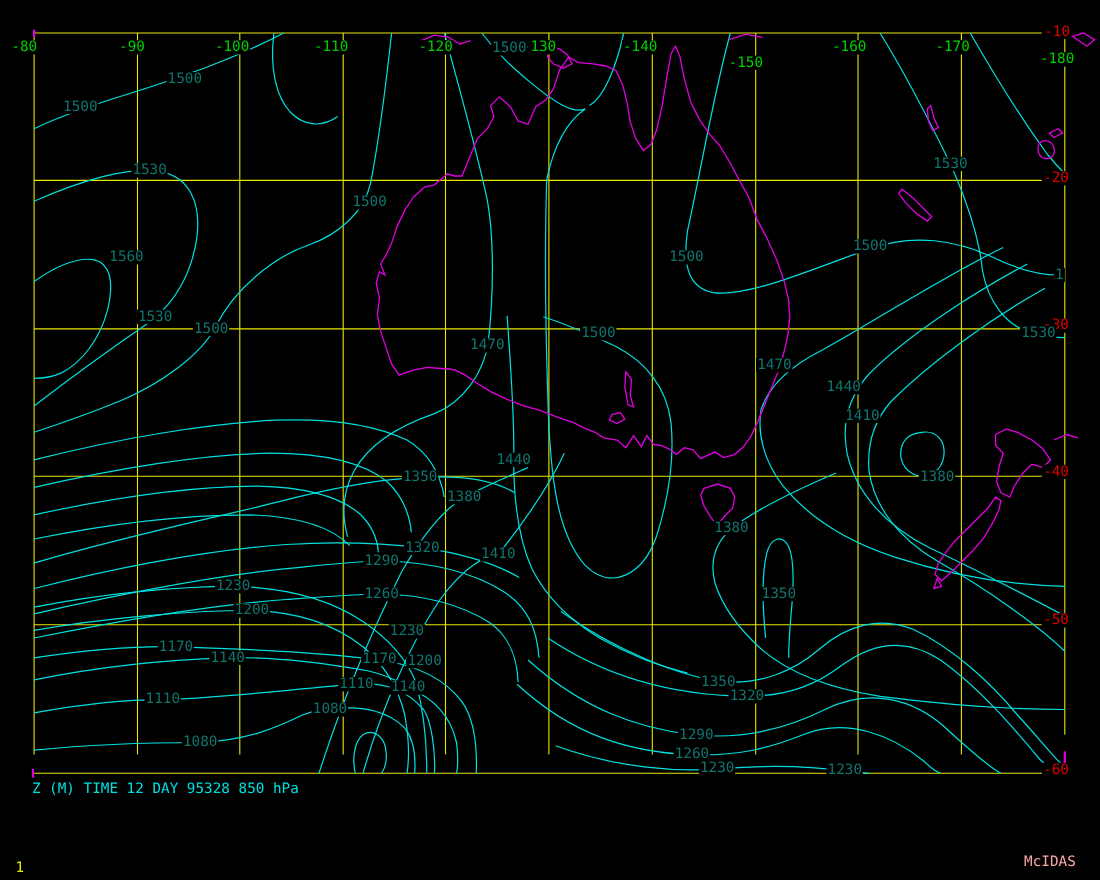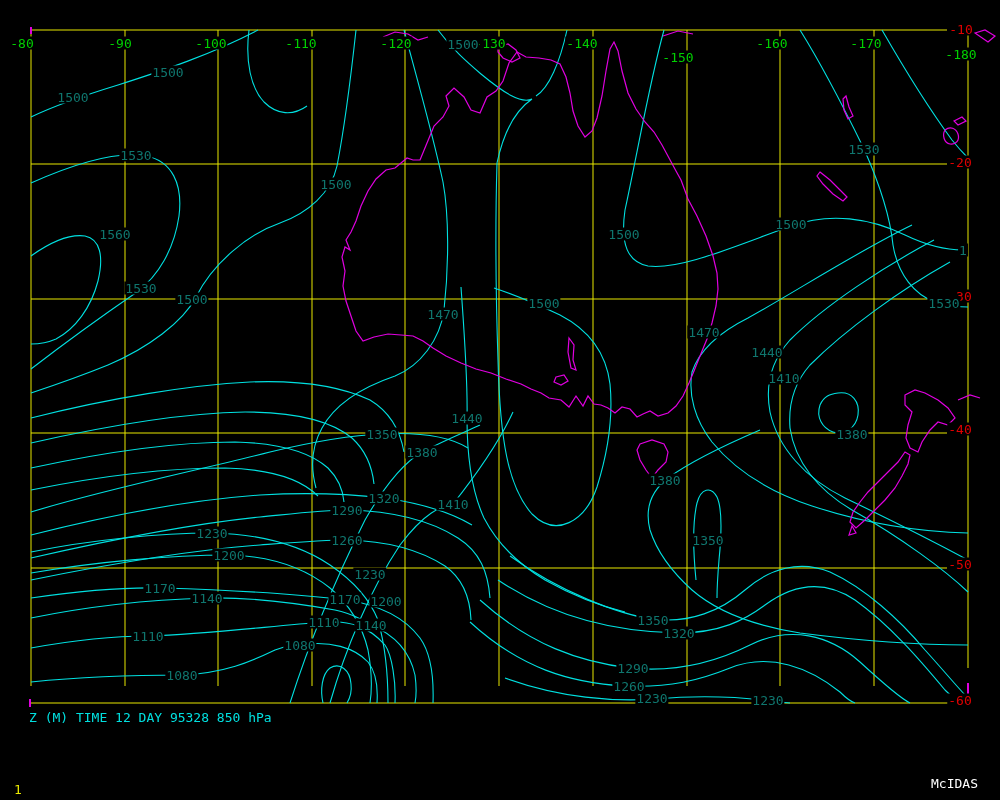--- a/index.html
+++ b/index.html
@@ -9,21 +9,21 @@
   .clabel{position:absolute;transform:translate(-50%,-50%);background:#000;
           font:13px/13px "DejaVu Sans Mono", monospace;letter-spacing:0px;
           padding:0 1px;white-space:pre;}
   .lon{color:#00D000;}
   .lat{color:#E00000;}
   .cyan{color:#0f766e;}
   #statusline{position:absolute;left:29px;top:711px;color:#00E0E0;
               font:13px/13px "DejaVu Sans Mono", monospace;white-space:pre;text-align:center;}
   #framenum{position:absolute;left:14px;top:783px;color:#E8E800;
             font:13px/13px "DejaVu Sans Mono", monospace;}
-  #brand{position:absolute;left:931px;top:777px;color:#ffffff;
+  #brand{position:absolute;left:931px;top:777px;color:#fca5a5;
          font:13px/13px "DejaVu Sans Mono", monospace;}
 </style>
 </head>
 <body>
 
 <div id="screen">
 
   <svg id="mapsvg" width="1000" height="800" viewBox="0 0 1000 800">
 
     <g stroke="#E8E800" stroke-width="1" fill="none">

